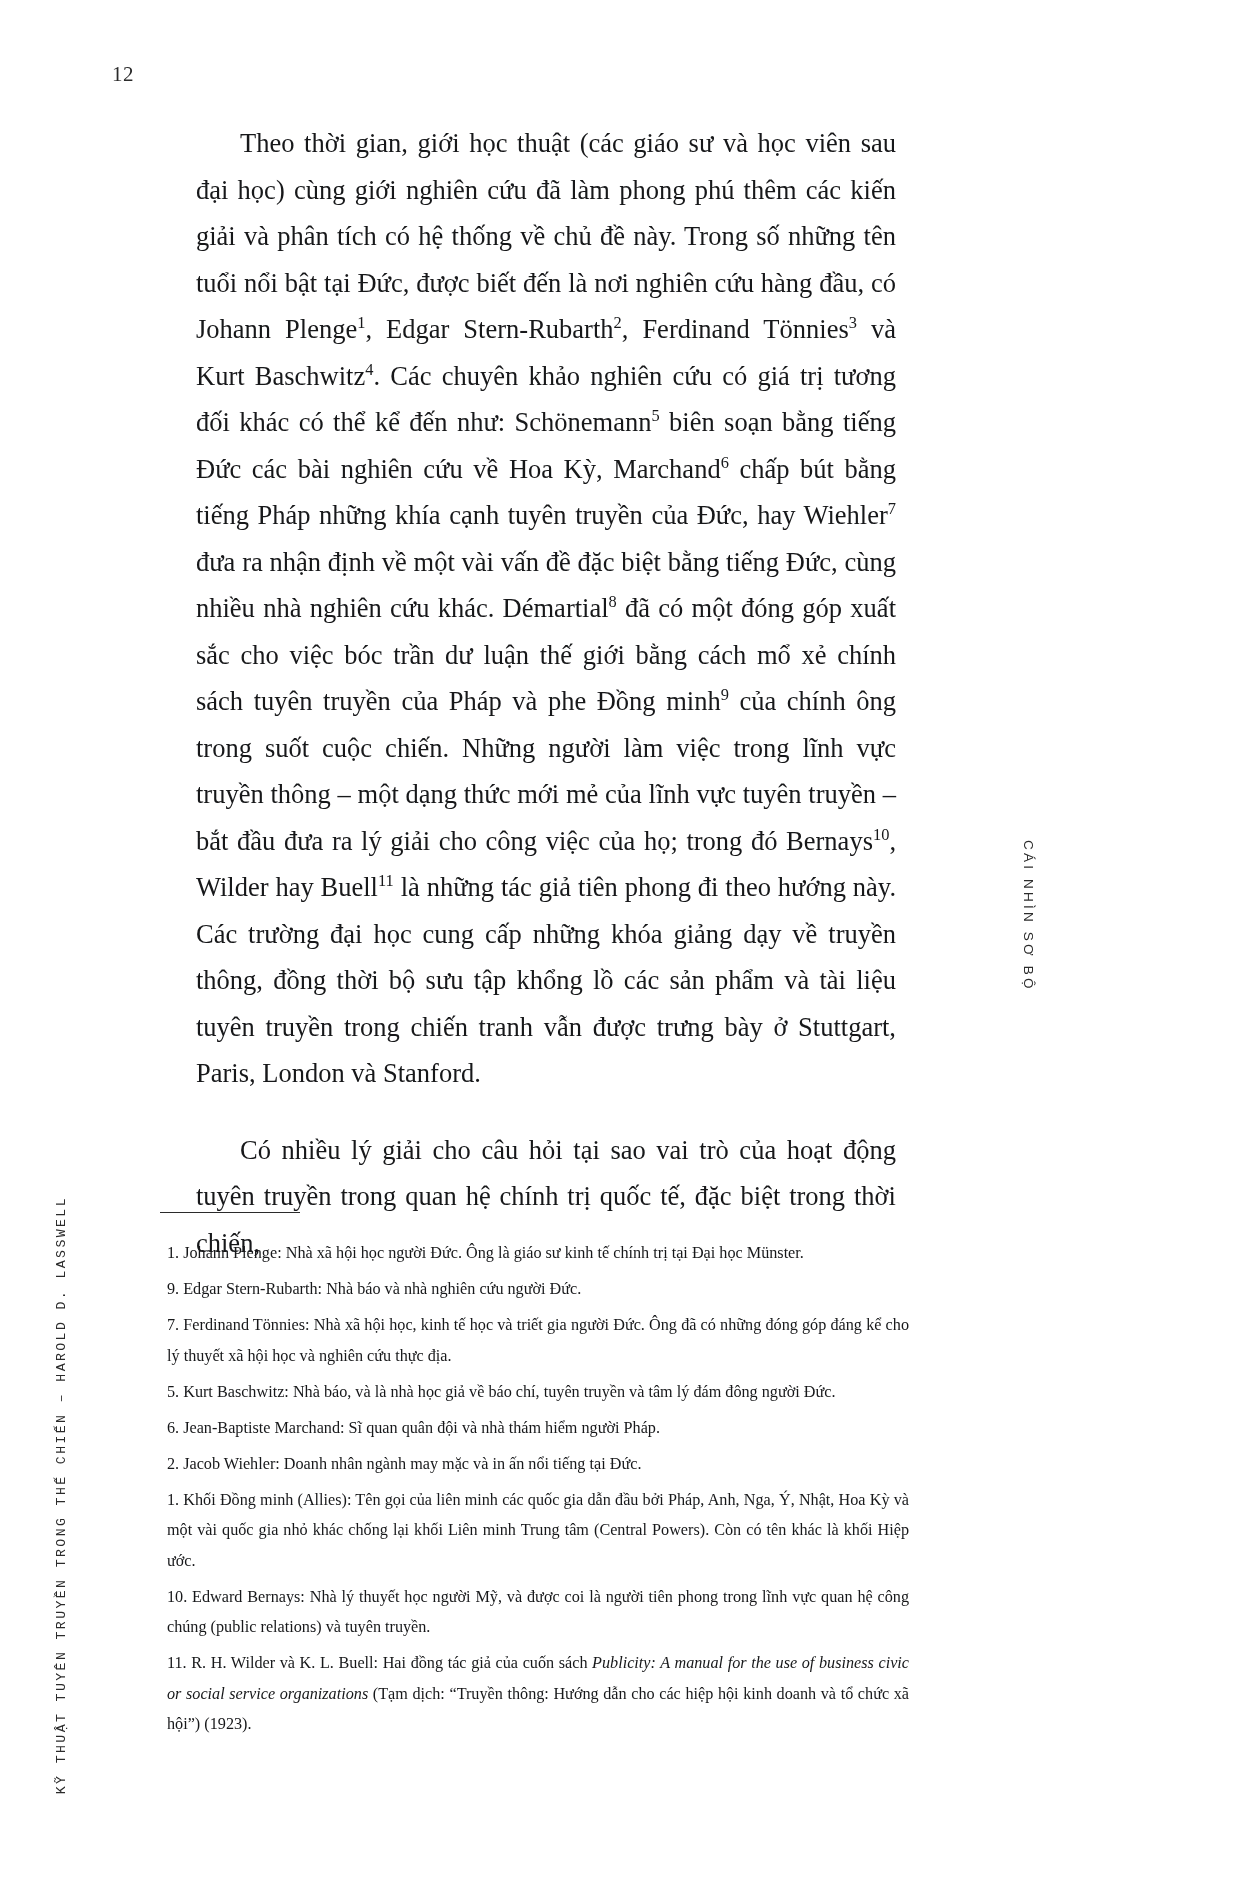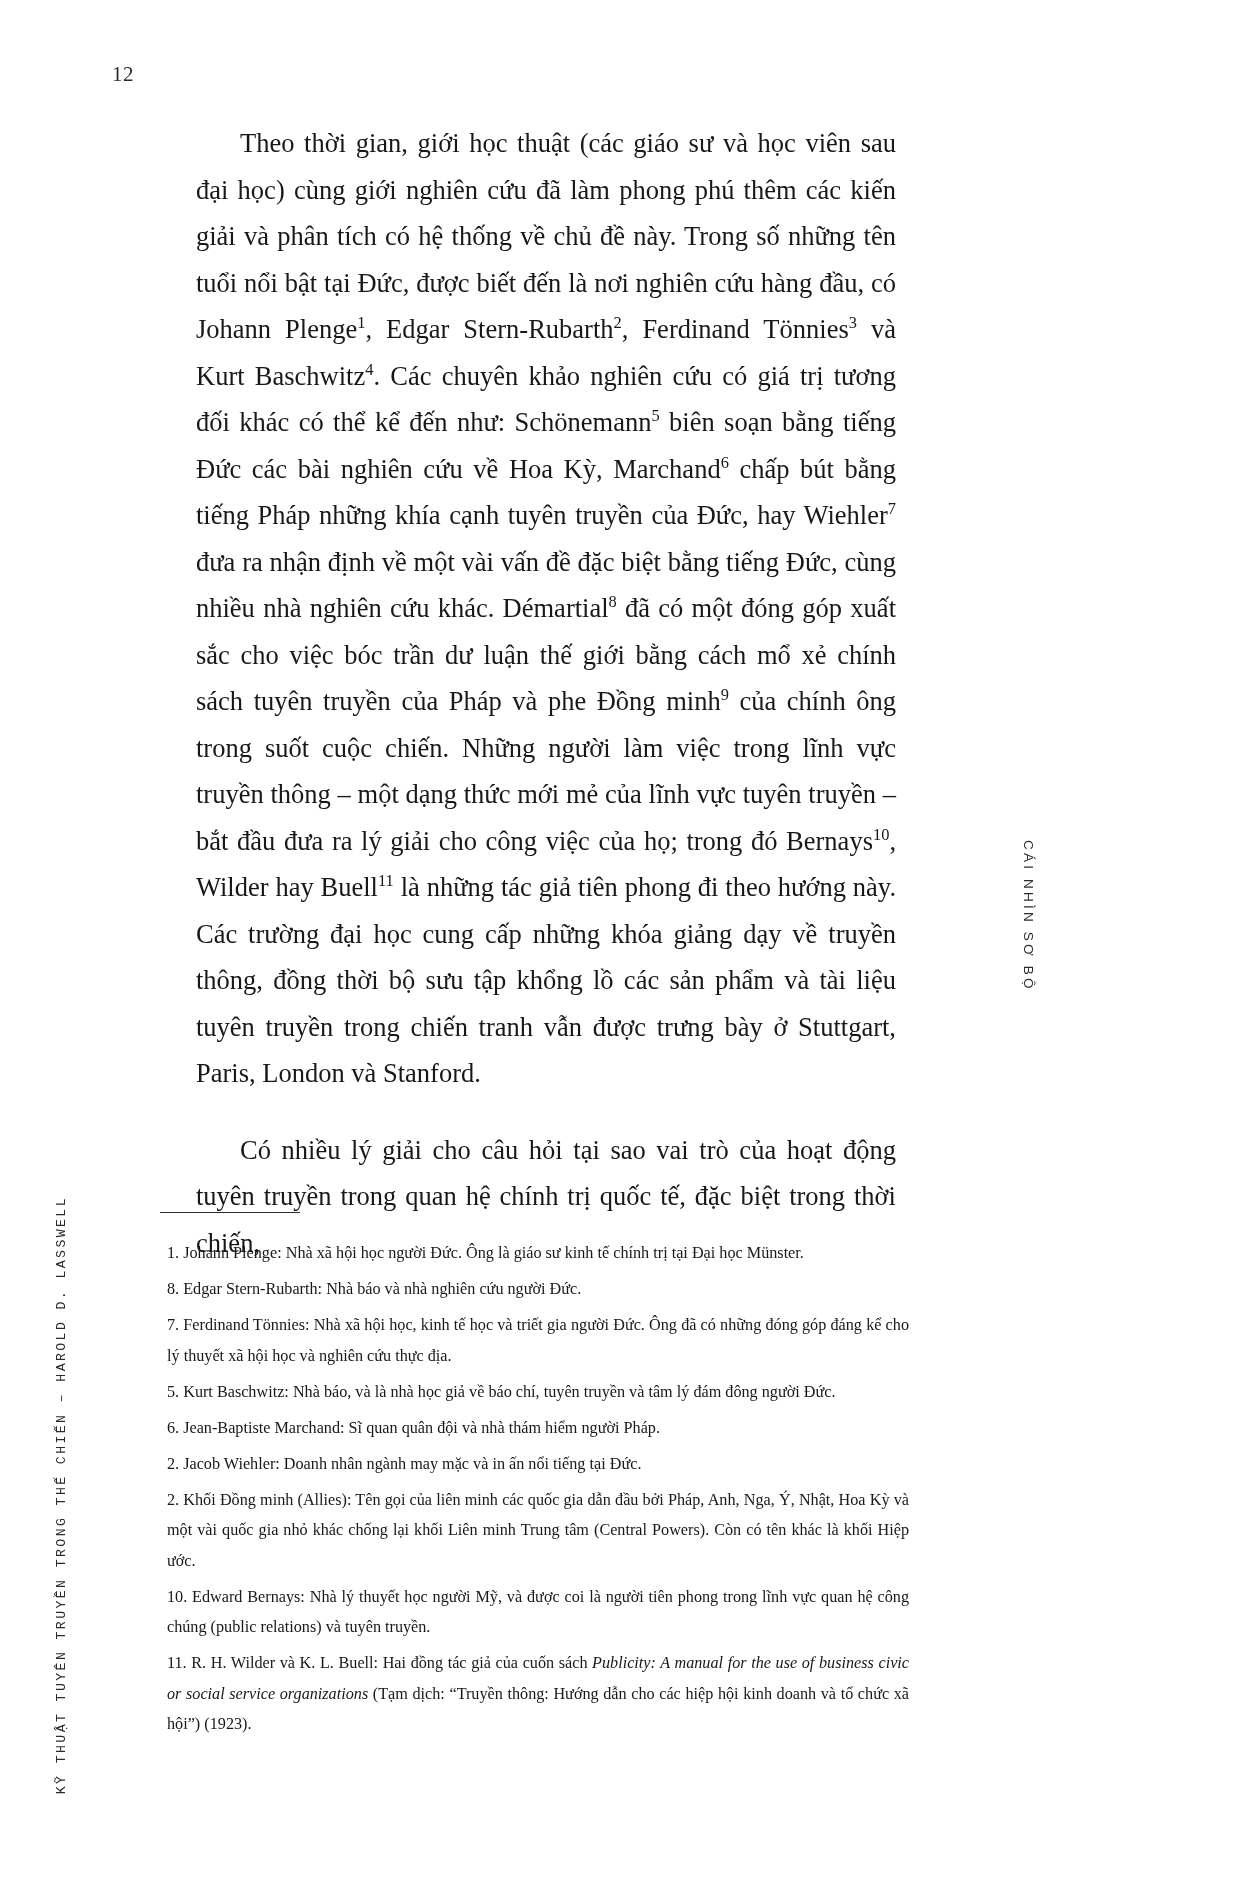--- a/index.html
+++ b/index.html
@@ -136,26 +136,26 @@
     <p class="para first"><span>Theo thời gian, giới học thuật (các giáo sư và học viên sau đại học) cùng giới nghiên cứu đã làm phong phú thêm các kiến giải và phân tích có hệ thống về chủ đề này. Trong số những tên tuổi nổi bật tại Đức, được biết đến là nơi nghiên cứu hàng đầu, có Johann Plenge</span><sup>1</sup><span>, Edgar Stern-Rubarth</span><sup>2</sup><span>, Ferdinand Tönnies</span><sup>3</sup><span> và Kurt Baschwitz</span><sup>4</sup><span>. Các chuyên khảo nghiên cứu có giá trị tương đối khác có thể kể đến như: Schönemann</span><sup>5</sup><span> biên soạn bằng tiếng Đức các bài nghiên cứu về Hoa Kỳ, Marchand</span><sup>6</sup><span> chấp bút bằng tiếng Pháp những khía cạnh tuyên truyền của Đức, hay Wiehler</span><sup>7</sup><span> đưa ra nhận định về một vài vấn đề đặc biệt bằng tiếng Đức, cùng nhiều nhà nghiên cứu khác. Démartial</span><sup>8</sup><span> đã có một đóng góp xuất sắc cho việc bóc trần dư luận thế giới bằng cách mổ xẻ chính sách tuyên truyền của Pháp và phe Đồng minh</span><sup>9</sup><span> của chính ông trong suốt cuộc chiến. Những người làm việc trong lĩnh vực truyền thông – một dạng thức mới mẻ của lĩnh vực tuyên truyền – bắt đầu đưa ra lý giải cho công việc của họ; trong đó Bernays</span><sup>10</sup><span>, Wilder hay Buell</span><sup>11</sup><span> là những tác giả tiên phong đi theo hướng này. Các trường đại học cung cấp những khóa giảng dạy về truyền thông, đồng thời bộ sưu tập khổng lồ các sản phẩm và tài liệu tuyên truyền trong chiến tranh vẫn được trưng bày ở Stuttgart, Paris, London và Stanford.</span></p>
 
     <p class="para second">Có nhiều lý giải cho câu hỏi tại sao vai trò của hoạt động tuyên truyền trong quan hệ chính trị quốc tế, đặc biệt trong thời chiến,</p>
 
   </div>
 
   <div class="footnote-rule"></div>
 
   <div class="footnotes">
     <div class="footnote">1. Johann Plenge: Nhà xã hội học người Đức. Ông là giáo sư kinh tế chính trị tại Đại học Münster.</div>
-    <div class="footnote">8. Edgar Stern-Rubarth: Nhà báo và nhà nghiên cứu người Đức.</div>
+    <div class="footnote">9. Edgar Stern-Rubarth: Nhà báo và nhà nghiên cứu người Đức.</div>
     <div class="footnote">7. Ferdinand Tönnies: Nhà xã hội học, kinh tế học và triết gia người Đức. Ông đã có những đóng góp đáng kể cho lý thuyết xã hội học và nghiên cứu thực địa.</div>
     <div class="footnote">5. Kurt Baschwitz: Nhà báo, và là nhà học giả về báo chí, tuyên truyền và tâm lý đám đông người Đức.</div>
     <div class="footnote">6. Jean-Baptiste Marchand: Sĩ quan quân đội và nhà thám hiểm người Pháp.</div>
     <div class="footnote">2. Jacob Wiehler: Doanh nhân ngành may mặc và in ấn nổi tiếng tại Đức.</div>
-    <div class="footnote">2. Khối Đồng minh (Allies): Tên gọi của liên minh các quốc gia dẫn đầu bởi Pháp, Anh, Nga, Ý, Nhật, Hoa Kỳ và một vài quốc gia nhỏ khác chống lại khối Liên minh Trung tâm (Central Powers). Còn có tên khác là khối Hiệp ước.</div>
+    <div class="footnote">1. Khối Đồng minh (Allies): Tên gọi của liên minh các quốc gia dẫn đầu bởi Pháp, Anh, Nga, Ý, Nhật, Hoa Kỳ và một vài quốc gia nhỏ khác chống lại khối Liên minh Trung tâm (Central Powers). Còn có tên khác là khối Hiệp ước.</div>
     <div class="footnote">10. Edward Bernays: Nhà lý thuyết học người Mỹ, và được coi là người tiên phong trong lĩnh vực quan hệ công chúng (public relations) và tuyên truyền.</div>
     <div class="footnote"><span>11. R. H. Wilder và K. L. Buell: Hai đồng tác giả của cuốn sách </span><span class="it">Publicity: A manual for the use of business civic or social service organizations</span><span> (Tạm dịch: “Truyền thông: Hướng dẫn cho các hiệp hội kinh doanh và tổ chức xã hội”) (1923).</span></div>
   </div>
 
   <div class="side-right">CÁI NHÌN SƠ BỘ</div>
 
   <div class="side-left">KỸ THUẬT TUYÊN TRUYỀN TRONG THẾ CHIẾN – HAROLD D. LASSWELL</div>
 
 </div>
 

